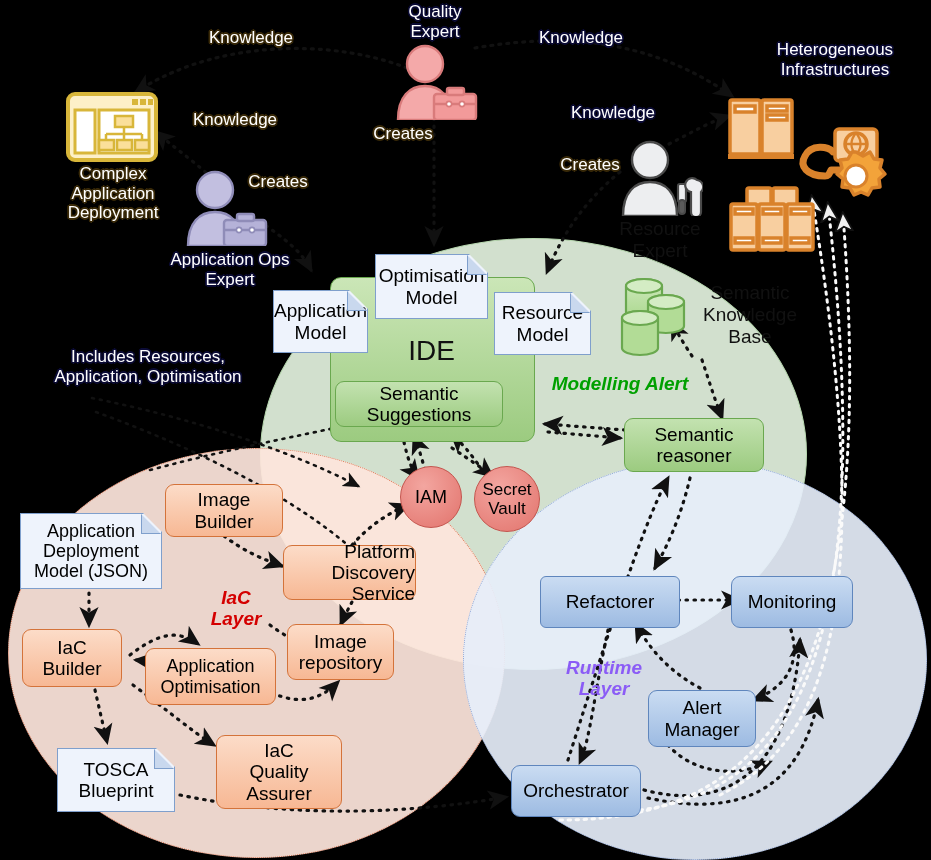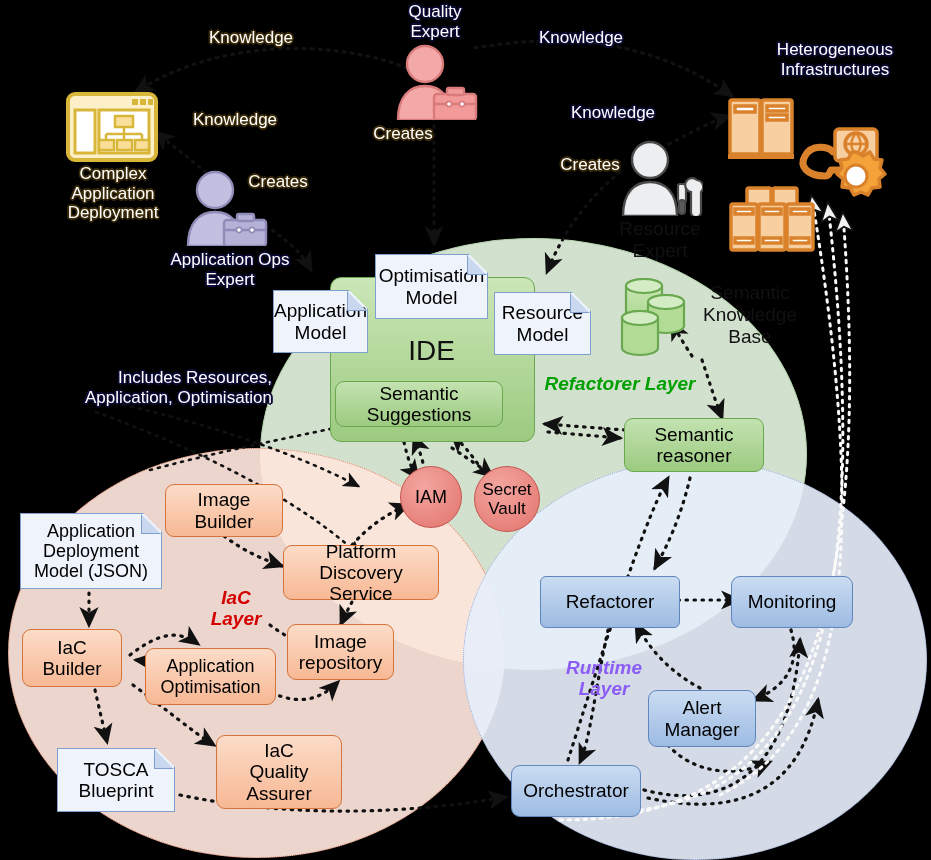--- a/index.html
+++ b/index.html
@@ -230,21 +230,21 @@
     <div>Expert</div>
   </div>
 
   <div class="olabel warm" style="left:186px;top:28px;width:130px;">Knowledge</div>
   <div class="olabel warm" style="left:170px;top:110px;width:130px;">Knowledge</div>
   <div class="olabel" style="left:516px;top:28px;width:130px;">Knowledge</div>
   <div class="olabel" style="left:548px;top:103px;width:130px;">Knowledge</div>
   <div class="olabel warm" style="left:353px;top:124px;width:100px;">Creates</div>
   <div class="olabel warm" style="left:228px;top:172px;width:100px;">Creates</div>
   <div class="olabel warm" style="left:540px;top:155px;width:100px;">Creates</div>
-  <div class="olabel" style="left:24px;top:368px;width:248px;text-align:right;">
+  <div class="olabel" style="left:24px;top:347px;width:248px;text-align:center;">
     <div>Includes Resources,</div>
     <div>Application, Optimisation</div>
   </div>
 
   <div id="ide-container" style="left:330px;top:277px;width:203px;height:163px;"></div>
   <div id="ide-label" style="left:330px;top:335px;width:203px;text-align:center;">IDE</div>
 
   <div class="node box box-green" style="left:335px;top:381px;width:168px;height:46px;">
     <span>Semantic Suggestions</span>
   </div>
@@ -297,21 +297,21 @@
     <div>Base</div>
   </div>
 
   <div class="node box box-green" style="left:624px;top:418px;width:140px;height:54px;">
     <div>
       <div>Semantic</div>
       <div>reasoner</div>
     </div>
   </div>
 
-  <div class="layer-cap" style="left:540px;top:374px;width:160px;color:#00A000;font-size:19px;">Refactorer Layer</div>
+  <div class="layer-cap" style="left:540px;top:374px;width:160px;color:#00A000;font-size:19px;">Modelling Alert</div>
 
   <div class="node circle" style="left:400px;top:466px;width:62px;height:62px;">
     <span>IAM</span>
   </div>
   <div class="node circle" style="left:474px;top:466px;width:66px;height:66px;font-size:17px;">
     <div>
       <div>Secret</div>
       <div>Vault</div>
     </div>
   </div>
@@ -325,21 +325,21 @@
     </div>
   </div>
 
   <div class="node box box-orange" style="left:165px;top:484px;width:118px;height:53px;">
     <div>
       <div>Image</div>
       <div>Builder</div>
     </div>
   </div>
 
-  <div class="node box box-orange" style="left:283px;top:545px;width:156px;height:55px;">
+  <div class="node box box-orange" style="left:283px;top:545px;width:133px;height:55px;text-align:right;">
     <div>
       <div>Platform Discovery</div>
       <div>Service</div>
     </div>
   </div>
 
   <div class="node box box-orange" style="left:22px;top:629px;width:100px;height:58px;">
     <div>
       <div>IaC</div>
       <div>Builder</div>

